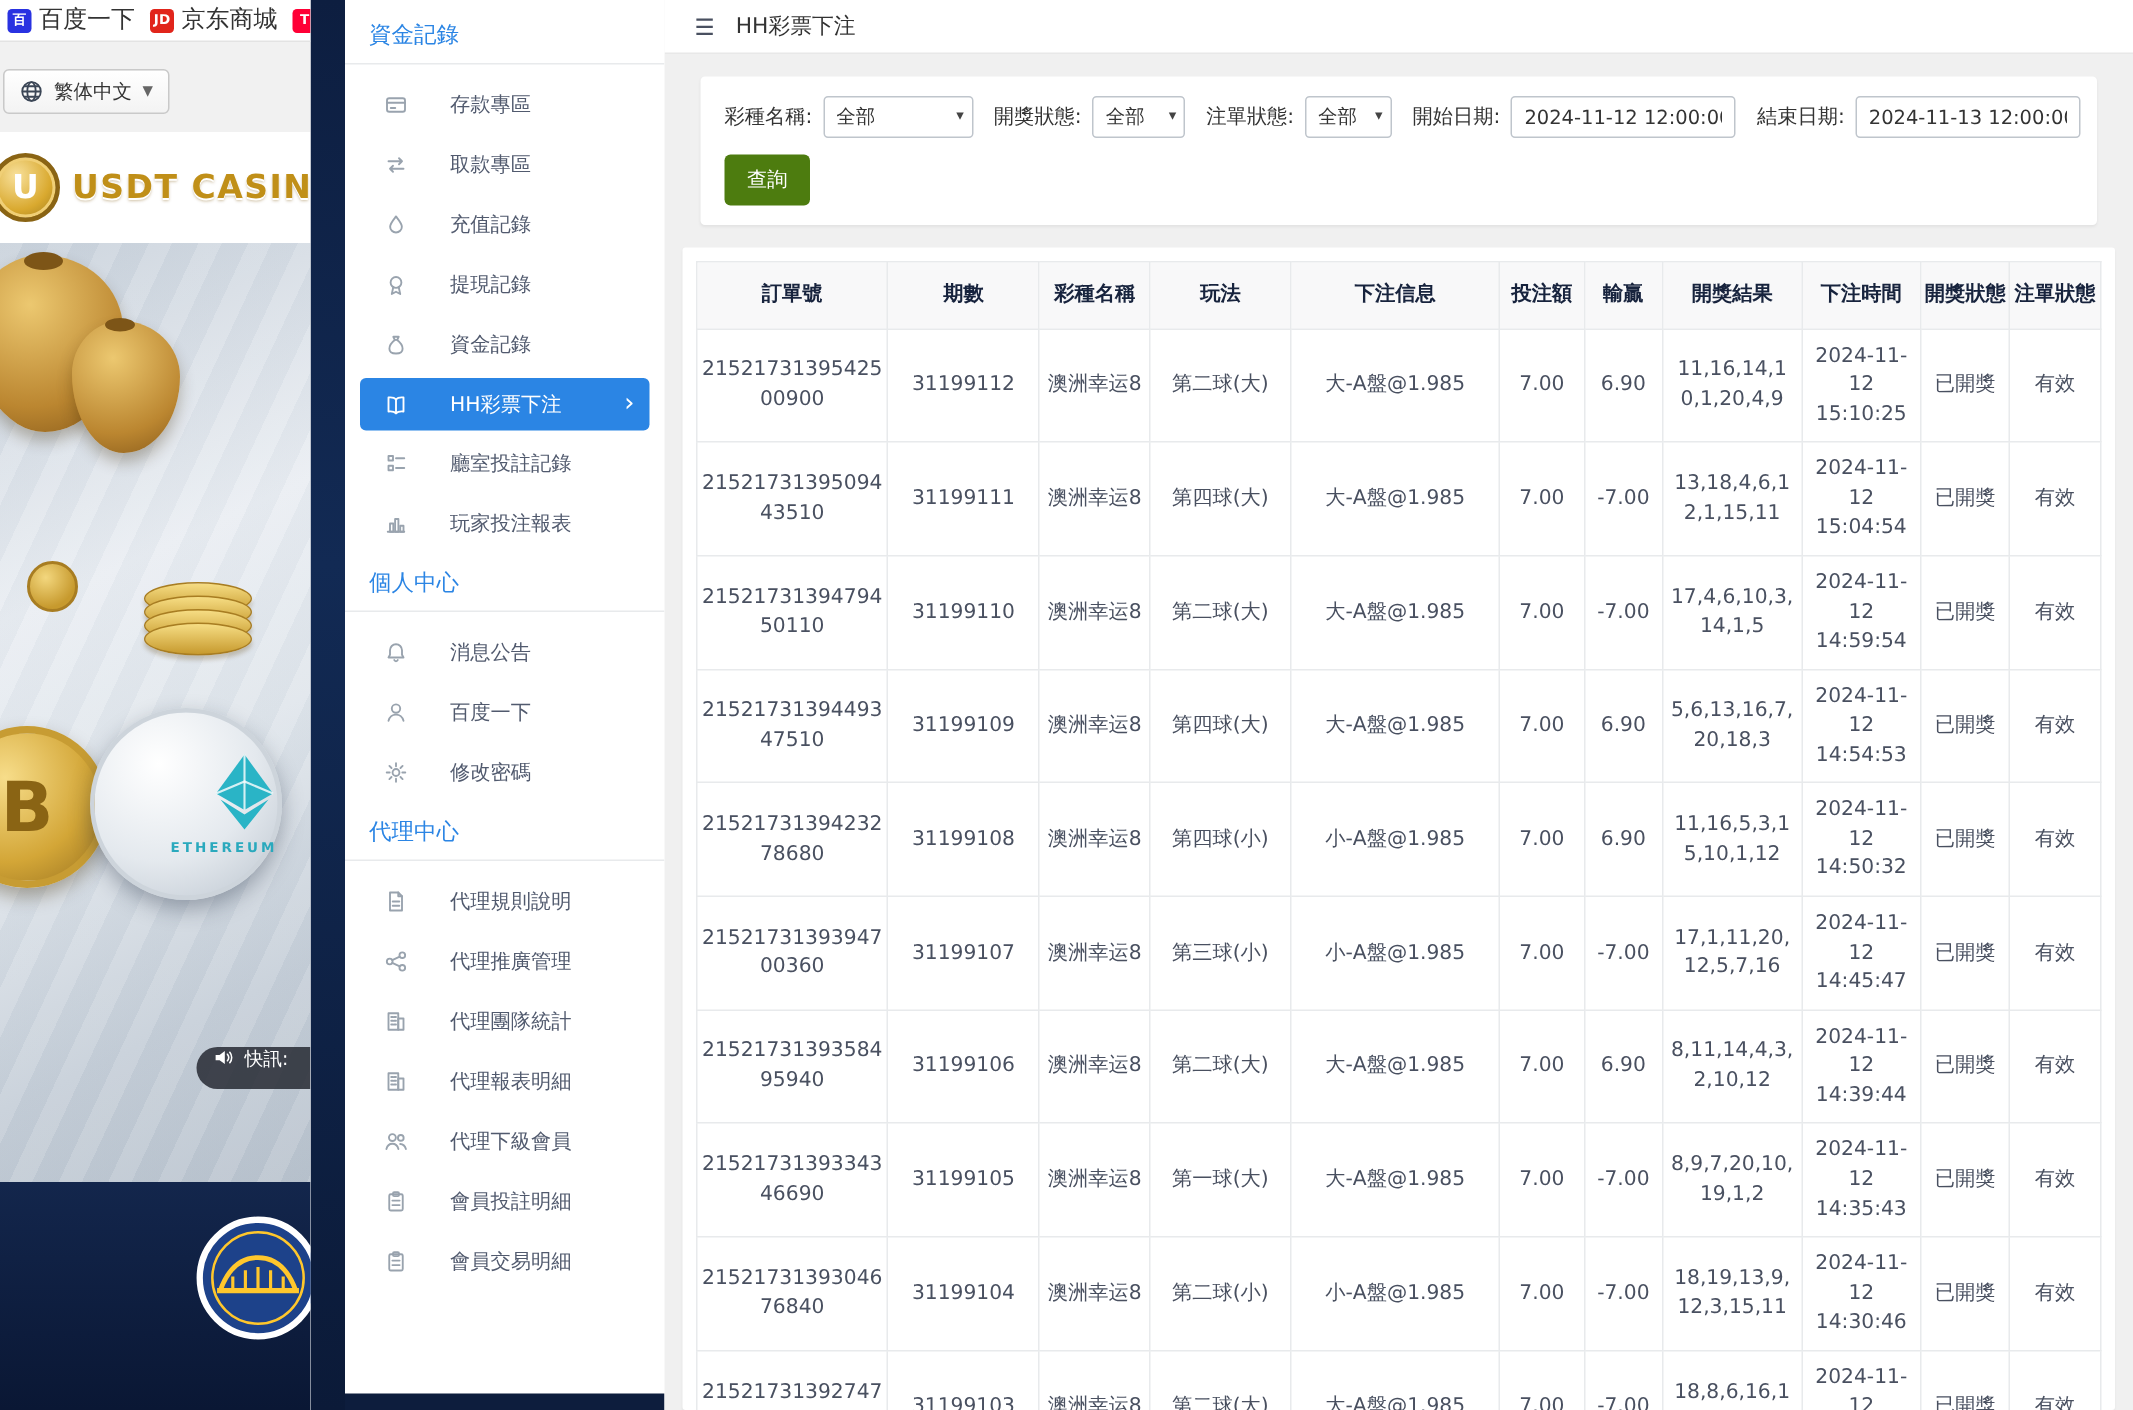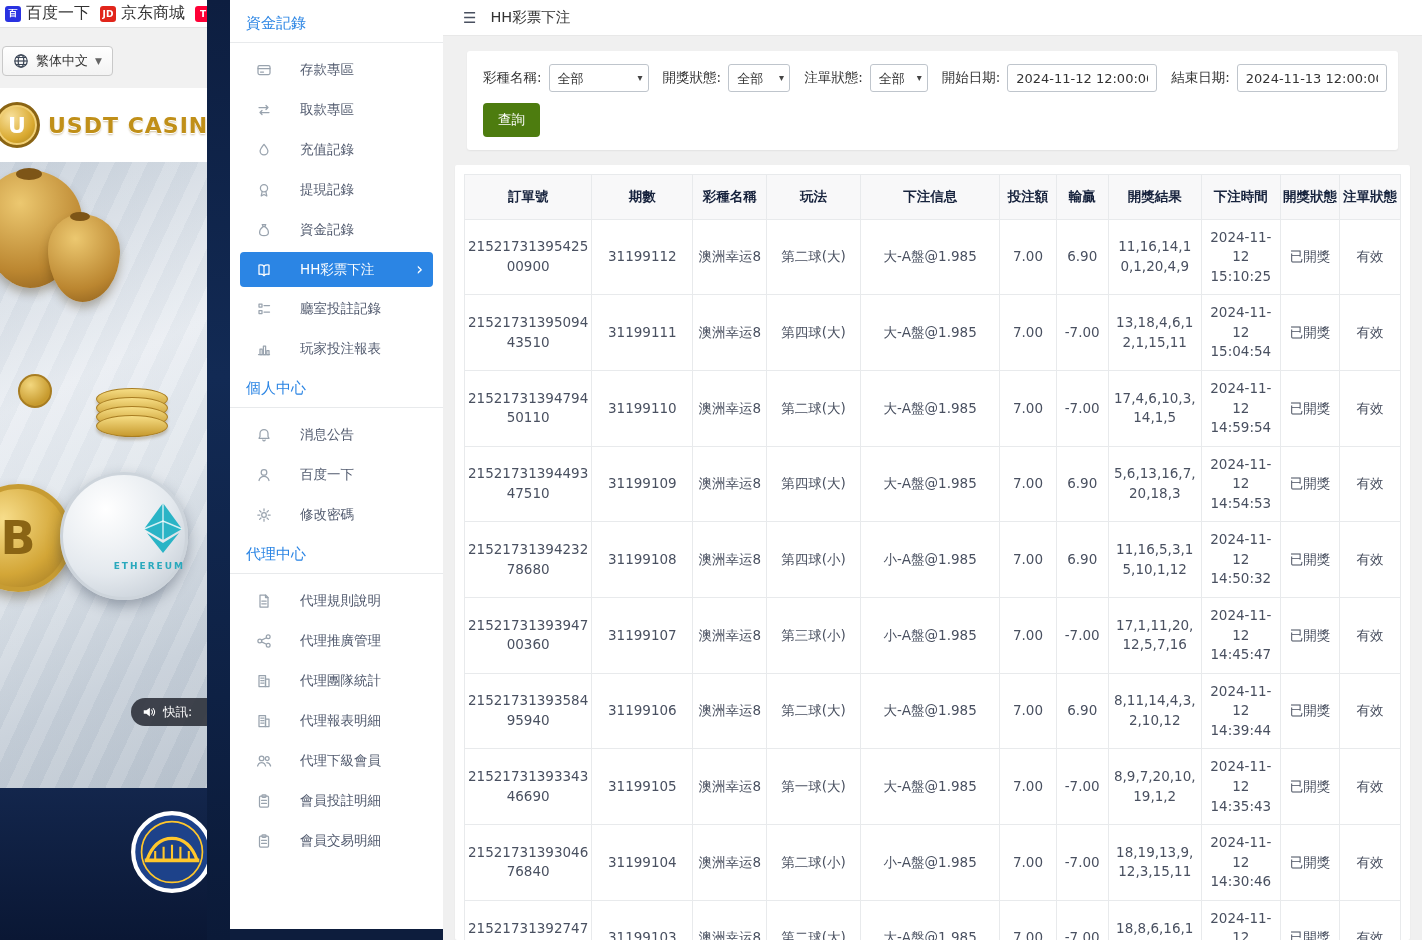--- a/index.html
+++ b/index.html
@@ -24,21 +24,21 @@
   .bag{position:absolute;background:radial-gradient(circle at 38% 28%,#ecc870,#bb8630 65%,#875a1a);border-radius:46% 54% 52% 48%/40% 42% 58% 60%;box-shadow:0 6px 10px rgba(60,40,0,.3)}
   .bag1{left:-18px;top:8px;width:100px;height:118px}
   .bag2{left:48px;top:52px;width:72px;height:88px}
   .bag-tie{position:absolute;width:26px;height:12px;background:#7d5517;border-radius:50%}
   .coin-stack{position:absolute;left:96px;top:226px}
   .coin-e{width:72px;height:22px;background:linear-gradient(#f6dd84,#c79a2e);border:1px solid #a87d22;border-radius:50%;margin-top:-13px;box-shadow:0 3px 3px rgba(90,60,0,.25)}
   .btc-coin{position:absolute;left:-36px;top:322px;width:108px;height:108px;border-radius:50%;background:radial-gradient(circle at 35% 30%,#f7dd8a,#d3a637 60%,#9a7320);border:5px solid #c79c33;display:flex;align-items:center;justify-content:center;color:#8a6414;font-size:46px;font-weight:bold;box-shadow:0 6px 12px rgba(60,40,0,.35)}
   .eth-coin{position:absolute;left:60px;top:310px;width:128px;height:128px;border-radius:50%;background:radial-gradient(circle at 35% 28%,#ffffff,#e4e9ee 55%,#bcc5cf);border:3px solid #cdd4db;box-shadow:0 6px 14px rgba(30,40,60,.35);display:flex;flex-direction:column;align-items:flex-end;justify-content:center;gap:7px}
   .eth-label{color:#2aa9bd;font-size:9px;font-weight:bold;letter-spacing:2px}
   .small-coin{position:absolute;border-radius:50%;background:radial-gradient(circle at 35% 30%,#f3d77e,#c79a2e 70%);border:2px solid #a87d22}
-  .ticker{position:absolute;right:0;top:536px;height:28px;background:rgba(38,41,51,.85);border-radius:14px 0 0 14px;display:flex;align-items:center;gap:7px;padding:0 4px 0 11px;color:#fff;font-size:12.5px;min-width:76px;cursor:pointer}
+  .ticker{position:absolute;right:0;top:536px;height:28px;background:rgba(38,41,51,.85);border-radius:14px 0 0 14px;display:flex;align-items:flex-start;gap:7px;padding:0 4px 0 11px;color:#fff;font-size:12.5px;min-width:76px;cursor:pointer}
   .dark-bottom{height:152px;background:linear-gradient(180deg,#13264c,#0a1734);position:relative}
   .team-logo{position:absolute;left:130px;top:22px;width:84px;height:84px}
 
   
   .side-strip{flex:0 0 23px;background:linear-gradient(180deg,#0d1e40,#122a54 40%,#0b1a38)}
 
   
   .sidebar{flex:0 0 213px;background:#fff;display:flex;flex-direction:column;position:relative;overflow:hidden}
   .sidebar::after{content:"";position:absolute;left:0;right:0;bottom:0;height:11px;background:#0d1d3d}
   .sidebar-header{flex:0 0 41px;background:linear-gradient(100deg,#1a6ec7,#2e8be6 55%,#47a3f2);color:#fff;padding:5px 0 0 16px;position:relative;overflow:hidden}

